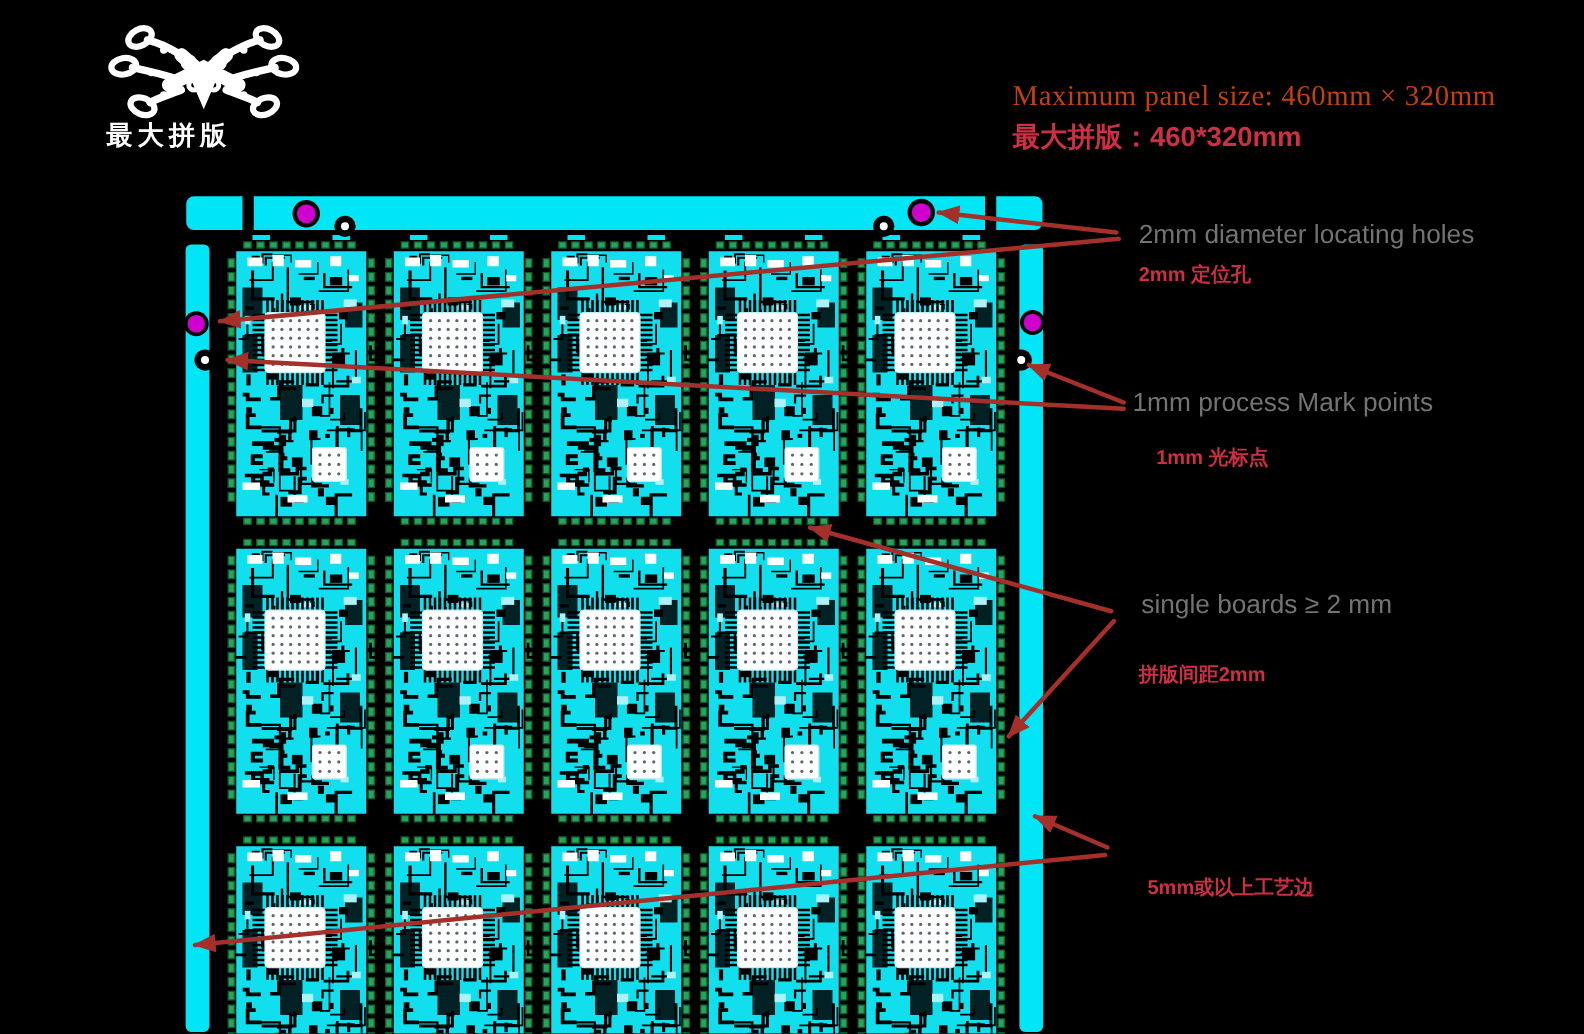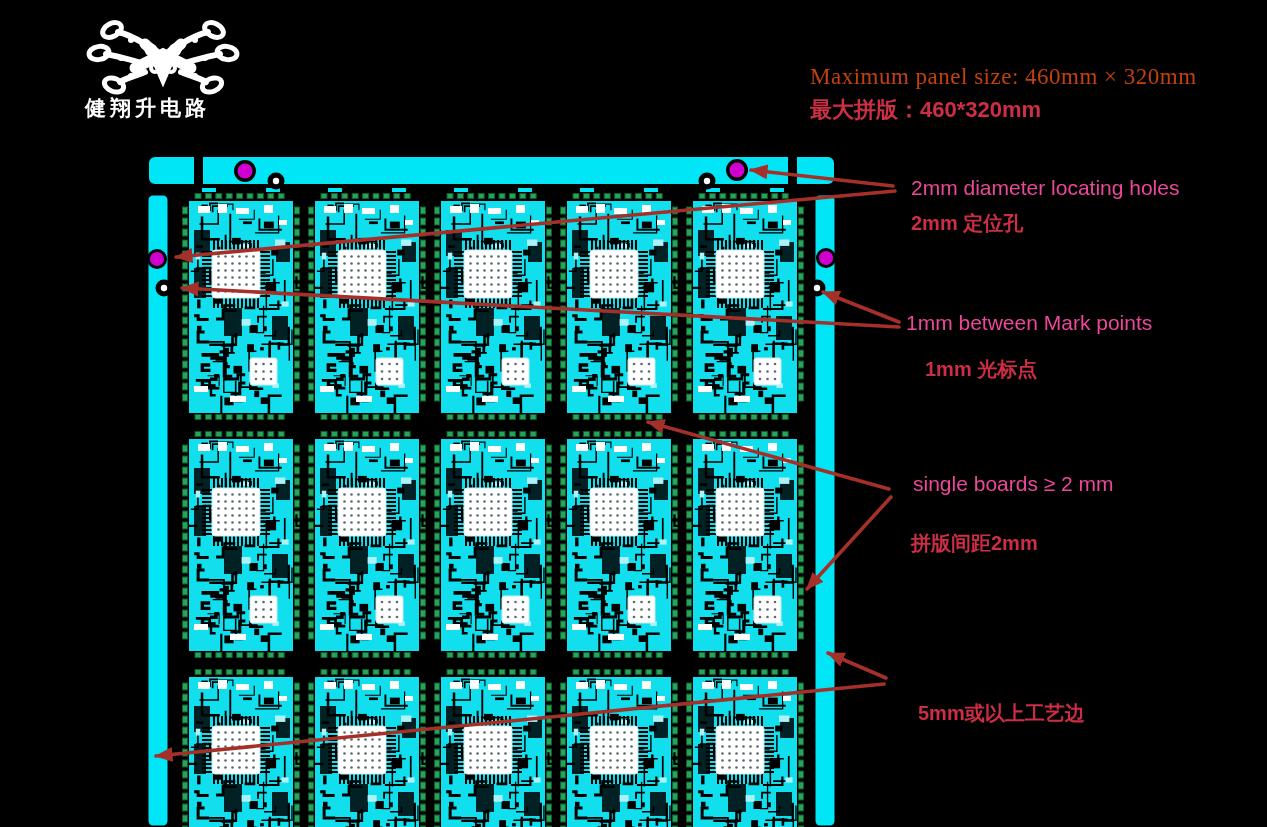--- a/index.html
+++ b/index.html
@@ -16,22 +16,22 @@
     white-space:nowrap;
   }
   .title-en {
     position:absolute; left:810px; top:64px; font-size:23px;
     color:#c2410c; white-space:nowrap; letter-spacing:0.5px;font-family:Liberation Serif, serif;
   }
   .title-cn {
     position:absolute; left:810px; top:95px; font-size:22px; font-weight:bold;
     color:#cd2f44; white-space:nowrap;
   }
-  .ann-en { position:absolute; font-size:21px; color:#ec4899; white-space:nowrap; }
-  .ann-cn { position:absolute; font-size:20px; font-weight:bold; color:#cc2e44; white-space:nowrap; }
+  .ann-en { position:absolute; font-size:21px; color:#737373; white-space:nowrap; }
+  .ann-cn { position:absolute; font-size:16px; font-weight:bold; color:#cc2e44; white-space:nowrap; }
   .underline { }
   #panel-wrap { position:absolute; left:145px; top:152px; width:693px; height:675px; z-index:1; }
   #arrows { position:absolute; left:0; top:0; width:1267px; height:827px; z-index:5; pointer-events:none; }
   .ann { z-index:6; }
 </style>
 </head>
 <body>
 
 <div class="canvas">
 
@@ -59,21 +59,21 @@
         <circle cx="88" cy="58" r="4" stroke-width="4"></circle>
         <circle cx="48" cy="30" r="3" fill="#fff" stroke="none"></circle>
         <circle cx="38" cy="48" r="3" fill="#fff" stroke="none"></circle>
         <circle cx="48" cy="66" r="3" fill="#fff" stroke="none"></circle>
         <circle cx="112" cy="30" r="3" fill="#fff" stroke="none"></circle>
         <circle cx="122" cy="48" r="3" fill="#fff" stroke="none"></circle>
         <circle cx="112" cy="66" r="3" fill="#fff" stroke="none"></circle>
       </g>
     </svg>
   </div>
-  <div class="company-name">健翔升电路</div>
+  <div class="company-name">最大拼版</div>
 
   <div class="title-en">Maximum panel size: 460mm × 320mm</div>
   <div class="title-cn">最大拼版：460*320mm</div>
 
   <div id="panel-wrap">
     <svg id="panel-svg" width="693" height="675" viewBox="0 0 693 675">
         <defs>
           <g id="pcb-unit">
             <rect x="0" y="0" width="122" height="233" fill="#000000"></rect>
             <rect x="9" y="11" width="104" height="212" fill="#12dfee"></rect>
@@ -403,21 +403,21 @@
       <line x1="899" y1="327" x2="182" y2="288" stroke="#a5302a" stroke-width="3.6" stroke-linecap="round" marker-end="url(#ah)"></line>
       <line x1="889" y1="489" x2="648" y2="422" stroke="#a5302a" stroke-width="3.6" stroke-linecap="round" marker-end="url(#ah)"></line>
       <line x1="891" y1="497" x2="807" y2="589" stroke="#a5302a" stroke-width="3.6" stroke-linecap="round" marker-end="url(#ah)"></line>
       <line x1="886" y1="678" x2="828" y2="653" stroke="#a5302a" stroke-width="3.6" stroke-linecap="round" marker-end="url(#ah)"></line>
       <line x1="884" y1="684" x2="156" y2="756" stroke="#a5302a" stroke-width="3.6" stroke-linecap="round" marker-end="url(#ah)"></line>
     </svg>
 
   <div class="ann ann-en" style="left:911px; top:176px;">2mm diameter locating holes</div>
   <div class="ann ann-cn" style="left:911px; top:210px;">2mm 定位孔</div>
 
-  <div class="ann ann-en" style="left:906px; top:311px;">1mm between Mark points</div>
+  <div class="ann ann-en" style="left:906px; top:311px;">1mm process Mark points</div>
   <div class="ann ann-cn" style="left:925px; top:356px;">1mm 光标点</div>
 
   <div class="ann ann-en" style="left:913px; top:472px;">single boards ≥ 2 mm</div>
   <div class="ann ann-cn" style="left:911px; top:530px;">拼版间距2mm</div>
 
   <div class="ann ann-cn underline" style="left:918px; top:700px;">5mm或以上工艺边</div>
 
 </div>
 
 </body></html>

